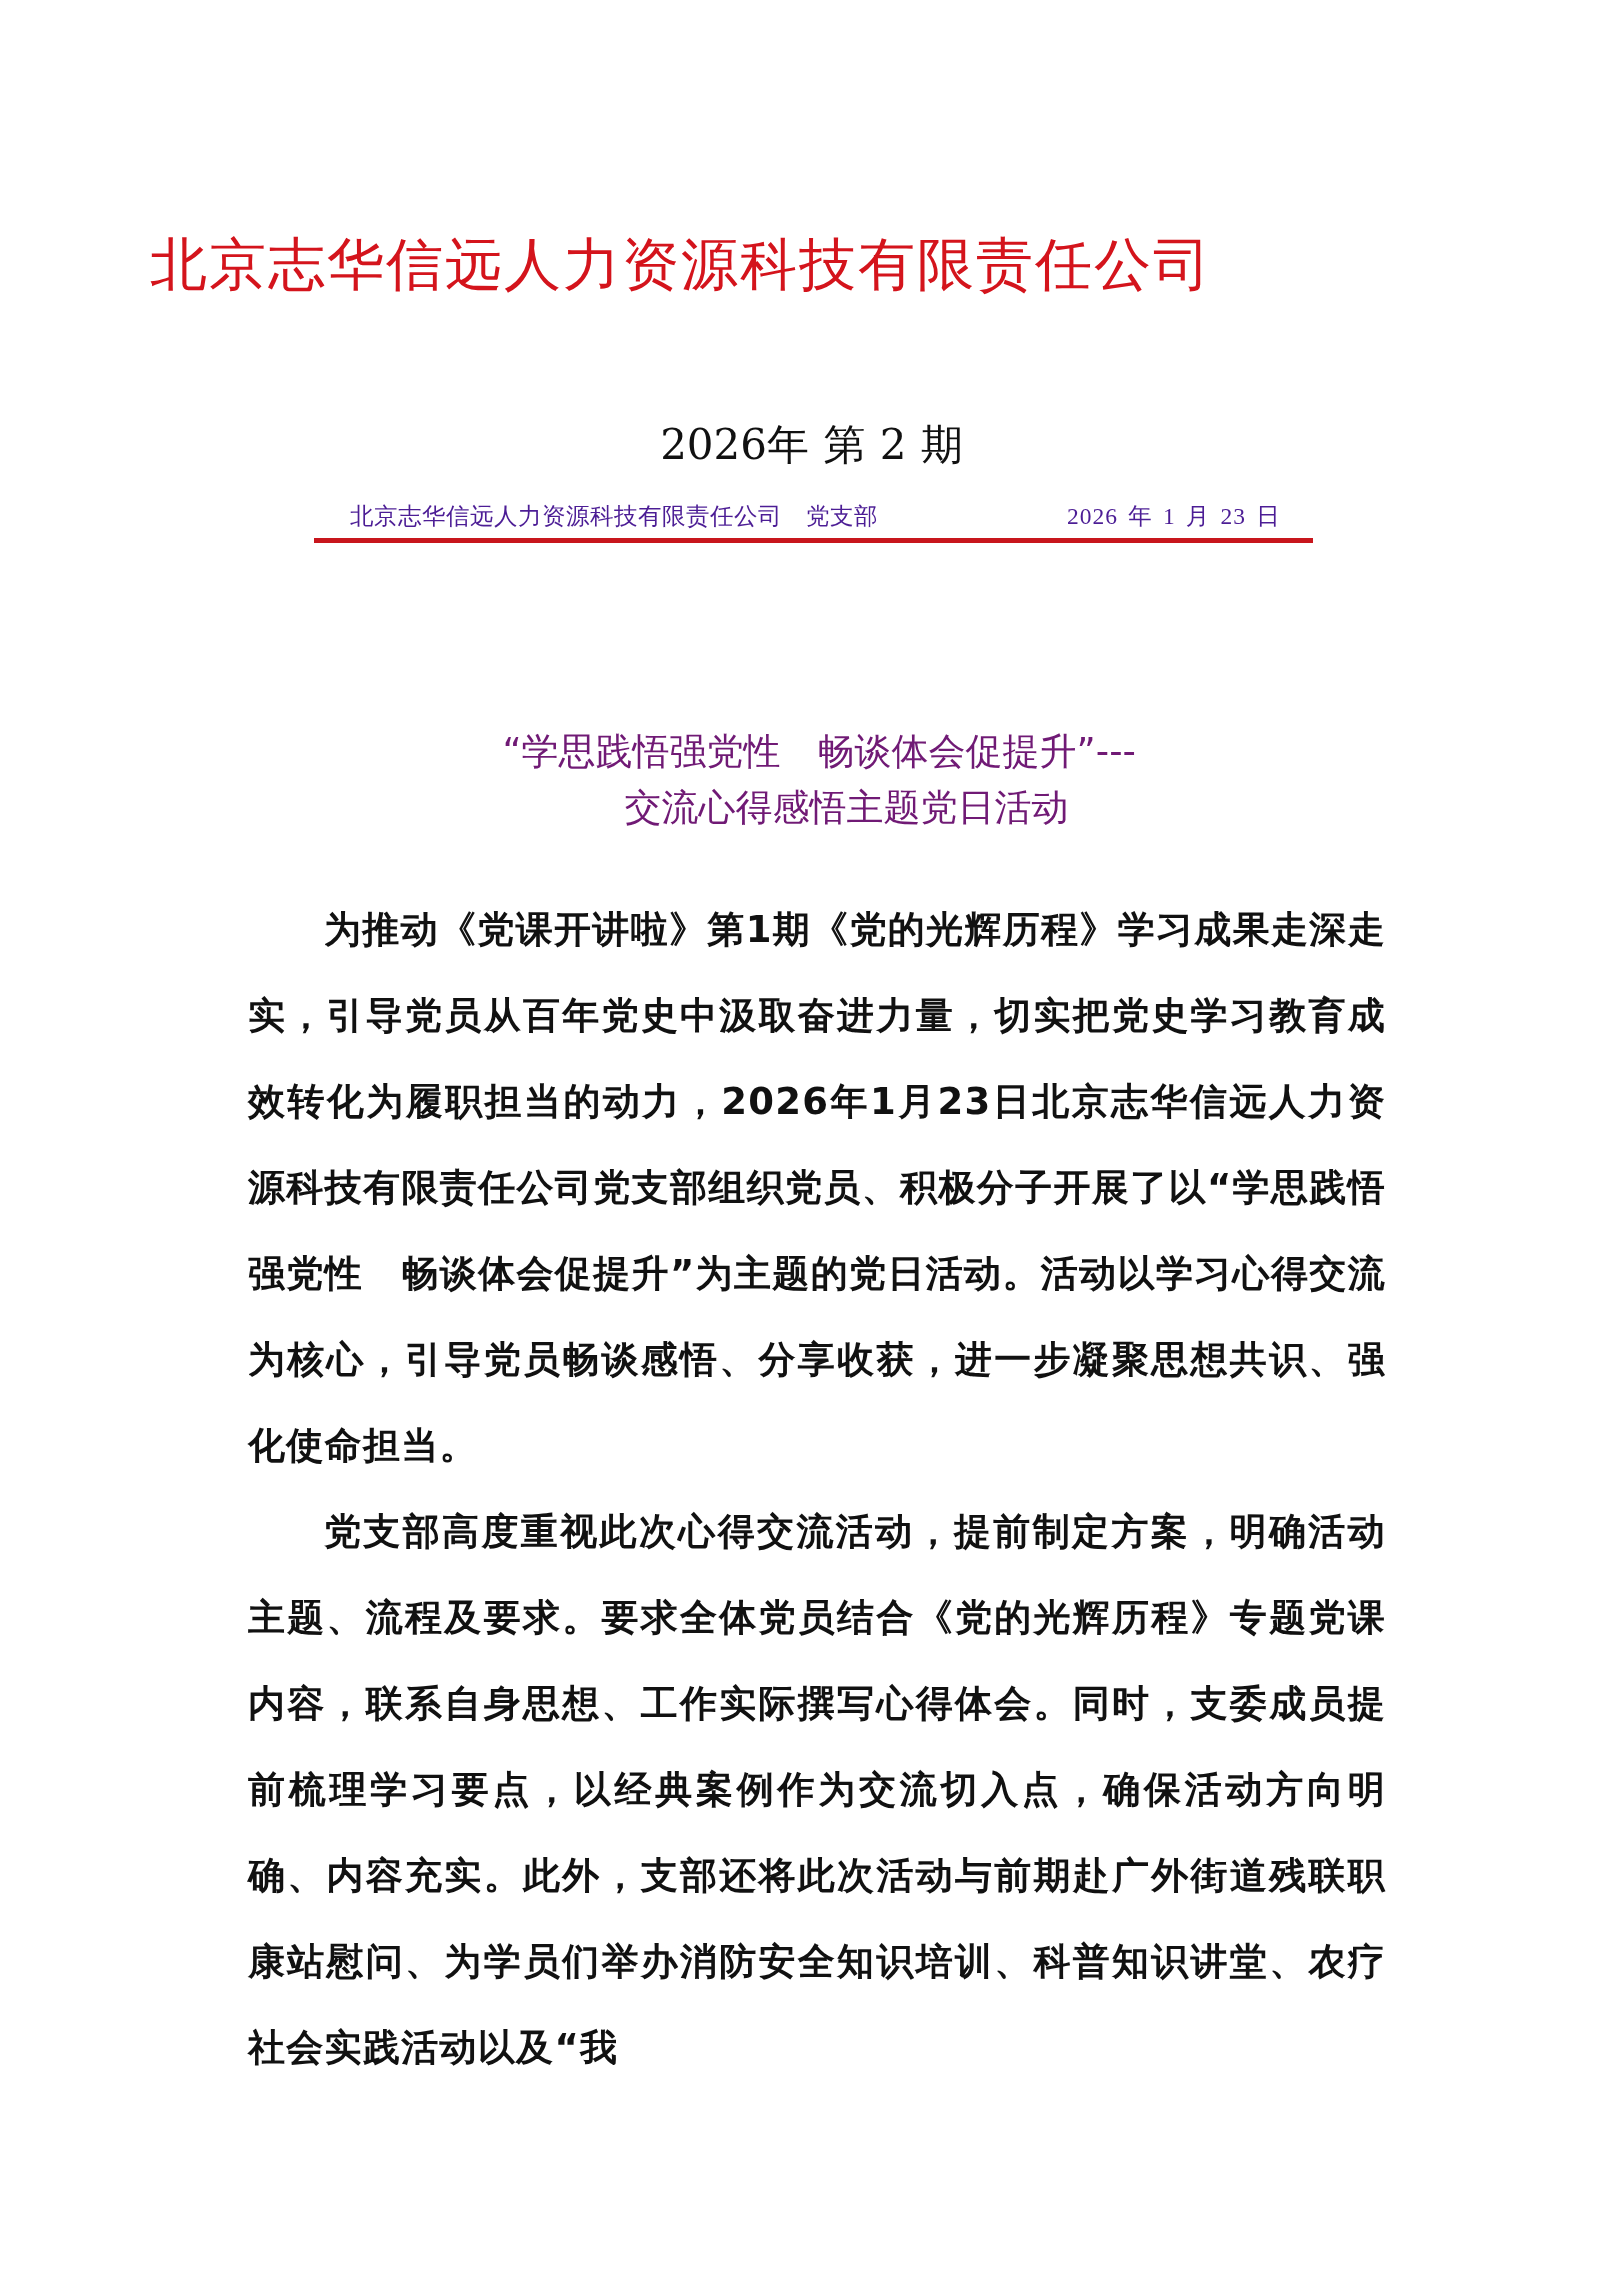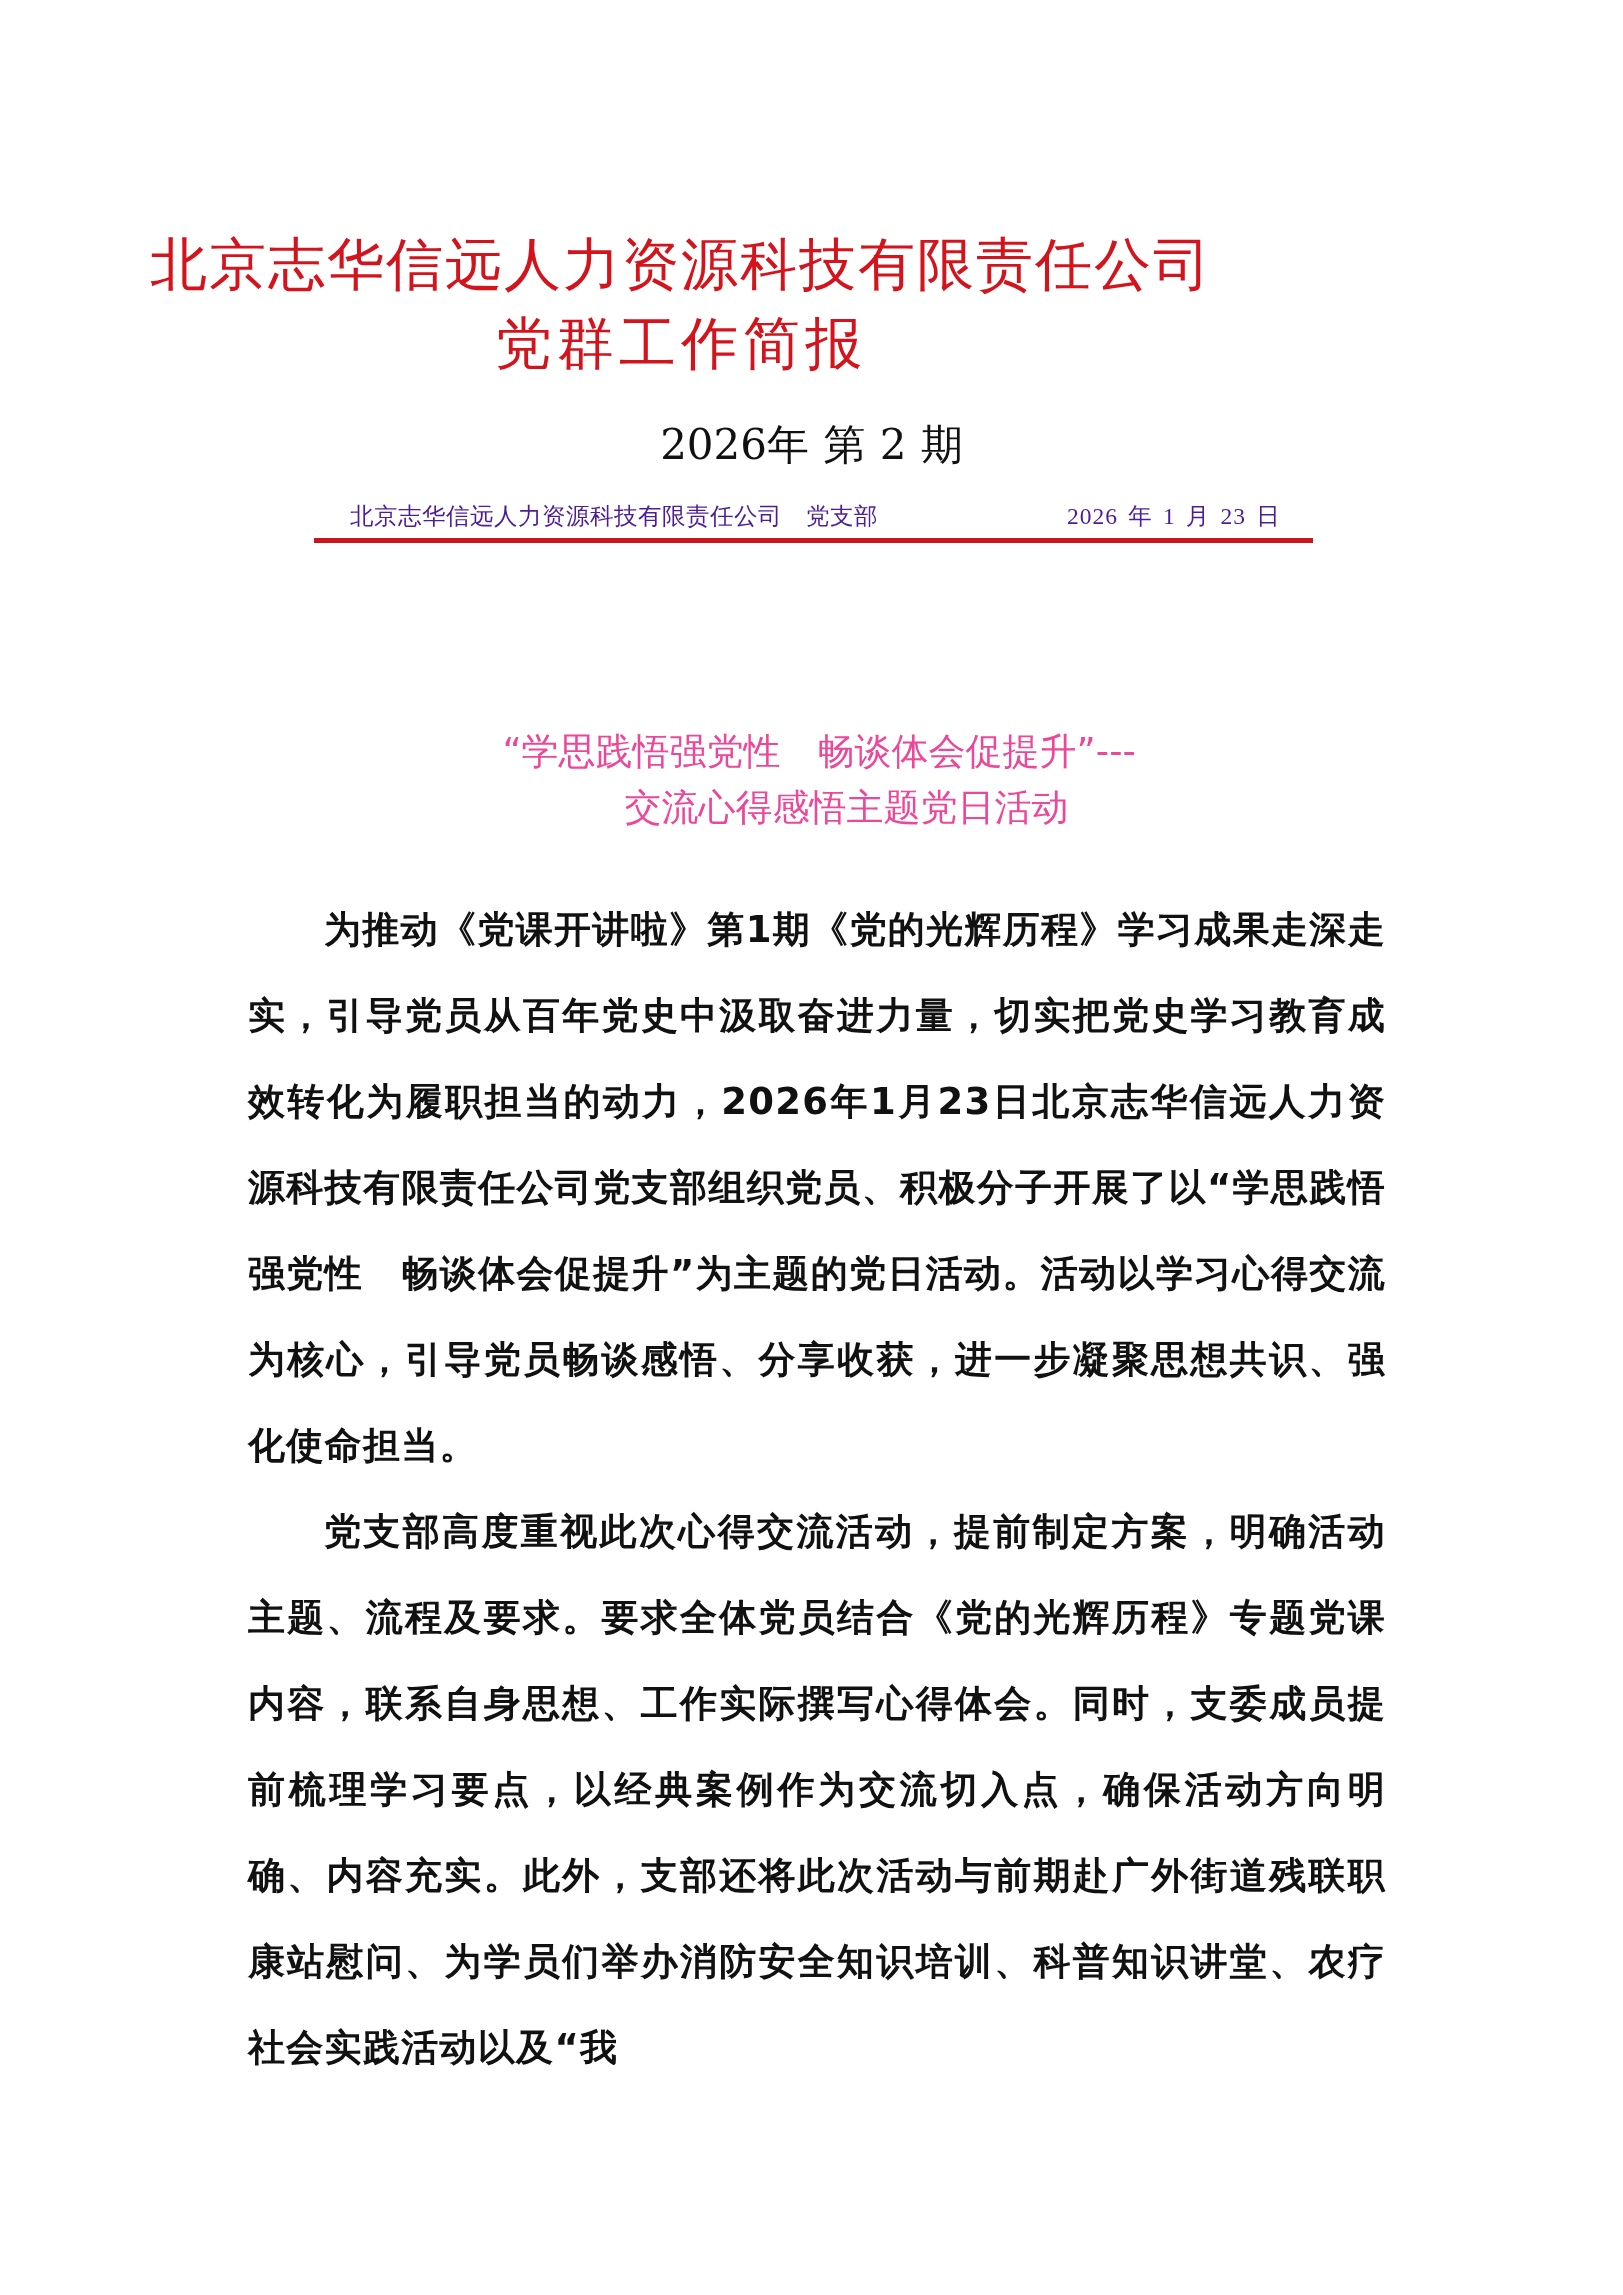--- a/index.html
+++ b/index.html
@@ -87,21 +87,21 @@
 
   
   .article-title {
     position: absolute;
     left: 0;
     width: 1623px;
     text-align: center;
     font-family: "DejaVu Sans", "Liberation Sans", sans-serif;
     font-size: 37px;
     line-height: 51px;
-    color: #ec4899;
+    color: #701a75;
   }
   .article-title-1 { top: 726px; padding-left: 15.3px; box-sizing: border-box; }
   .article-title-2 { top: 782px; padding-left: 35px; }
 
   .body-text {
     position: absolute;
     left: 248px;
     width: 1138px;
     font-family: "DejaVu Sans", "Liberation Sans", sans-serif;
     font-size: 37px;
@@ -119,21 +119,20 @@
     text-indent: 76px;
   }
 </style>
 </head>
 <body>
 
 <div class="page">
 
   <div class="masthead-title masthead-company">北京志华信远人力资源科技有限责任公司</div>
 
-  <div class="masthead-title masthead-name">党群工作简报</div>
 
   <div class="issue-line">
     <span>2026年</span><span>第</span><span>2</span><span>期</span>
   </div>
 
   <div class="publisher-row">
     <div class="publisher-org">北京志华信远人力资源科技有限责任公司　党支部</div>
     <div class="publisher-date">
       <span>2026</span><span>年</span><span>1</span><span>月</span><span>23</span><span>日</span>
     </div>

